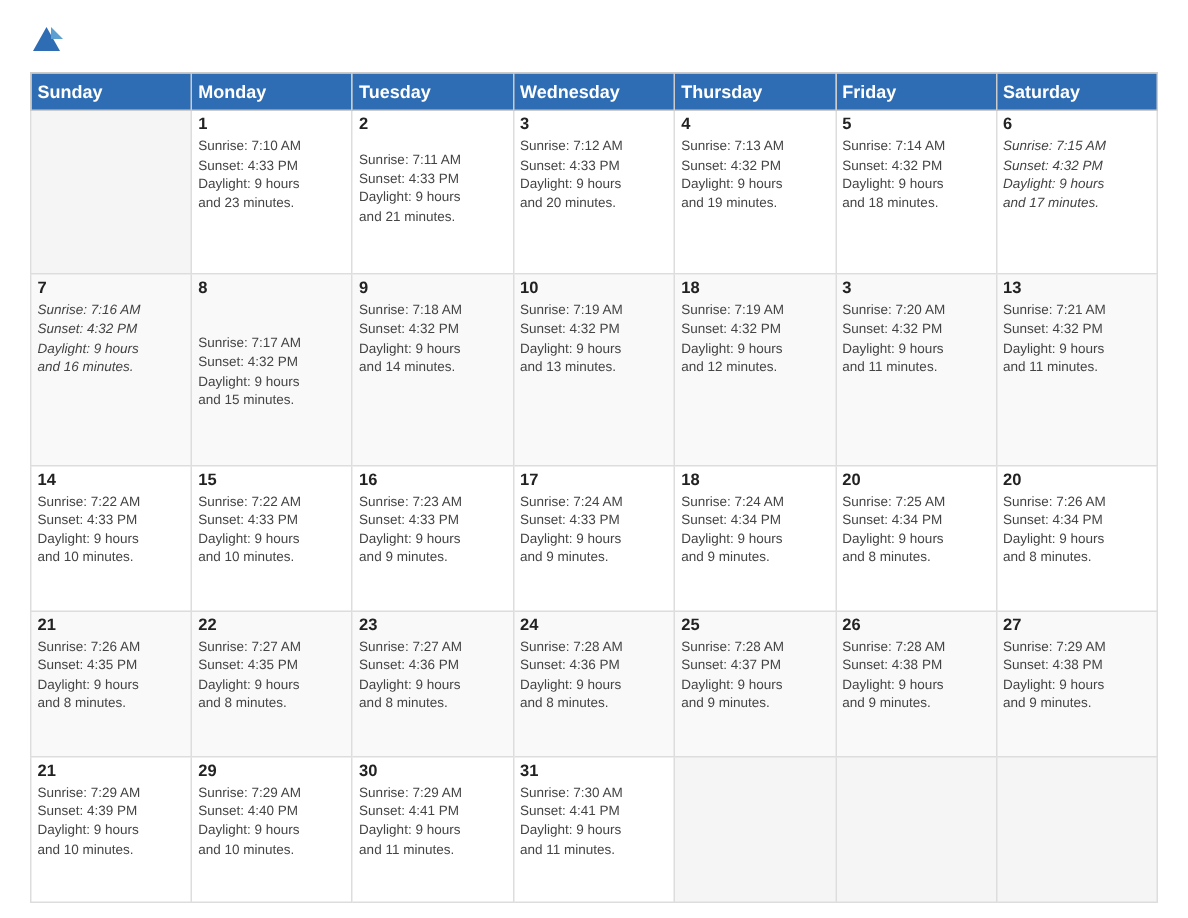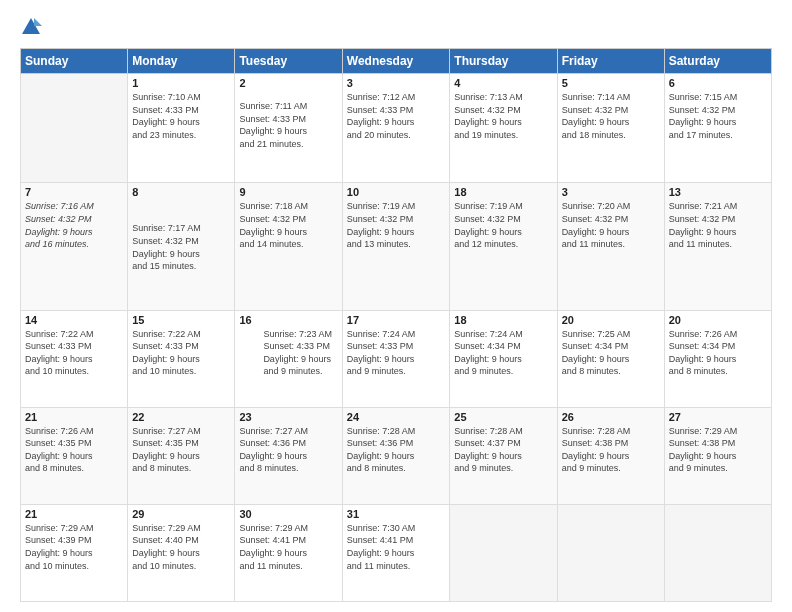--- a/index.html
+++ b/index.html
@@ -167,21 +167,21 @@
           </td>
           <td>
             <span class="day-num">5</span>
             <div class="day-info" style="white-space: pre-line;">Sunrise: 7:14 AM
 Sunset: 4:32 PM
 Daylight: 9 hours
 and 18 minutes.</div>
           </td>
           <td>
             <span class="day-num">6</span>
-            <div class="day-info" style="white-space: pre-line;">Sunrise: 7:15 AM
+            <div class="day-info" style="white-space: pre-line; font-style: italic;">Sunrise: 7:15 AM
 Sunset: 4:32 PM
 Daylight: 9 hours
 and 17 minutes.</div>
           </td>
         </tr>
         <tr>
           <td>
             <span class="day-num">7</span>
             <div class="day-info" style="white-space: pre-line; font-style: italic;">Sunrise: 7:16 AM
 Sunset: 4:32 PM
@@ -241,21 +241,21 @@
           </td>
           <td>
             <span class="day-num">15</span>
             <div class="day-info" style="white-space: pre-line;">Sunrise: 7:22 AM
 Sunset: 4:33 PM
 Daylight: 9 hours
 and 10 minutes.</div>
           </td>
           <td>
             <span class="day-num">16</span>
-            <div class="day-info" style="white-space: pre-line; margin-left: 24px;">Sunrise: 7:23 AM
+            <div class="day-info" style="white-space: pre-line;">Sunrise: 7:23 AM
 Sunset: 4:33 PM
 Daylight: 9 hours
 and 9 minutes.</div>
           </td>
           <td>
             <span class="day-num">17</span>
             <div class="day-info" style="white-space: pre-line;">Sunrise: 7:24 AM
 Sunset: 4:33 PM
 Daylight: 9 hours
 and 9 minutes.</div>

